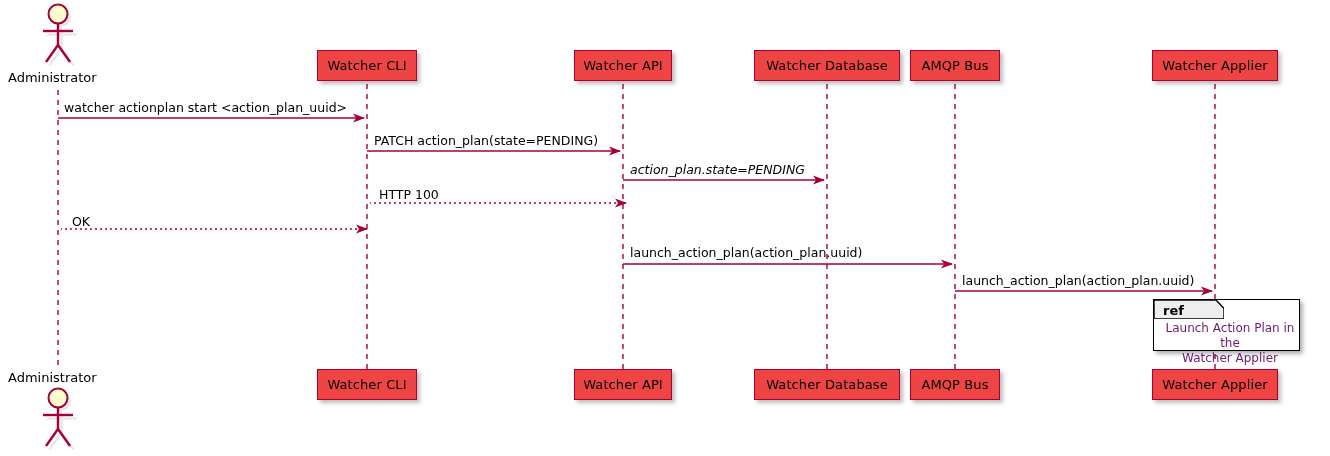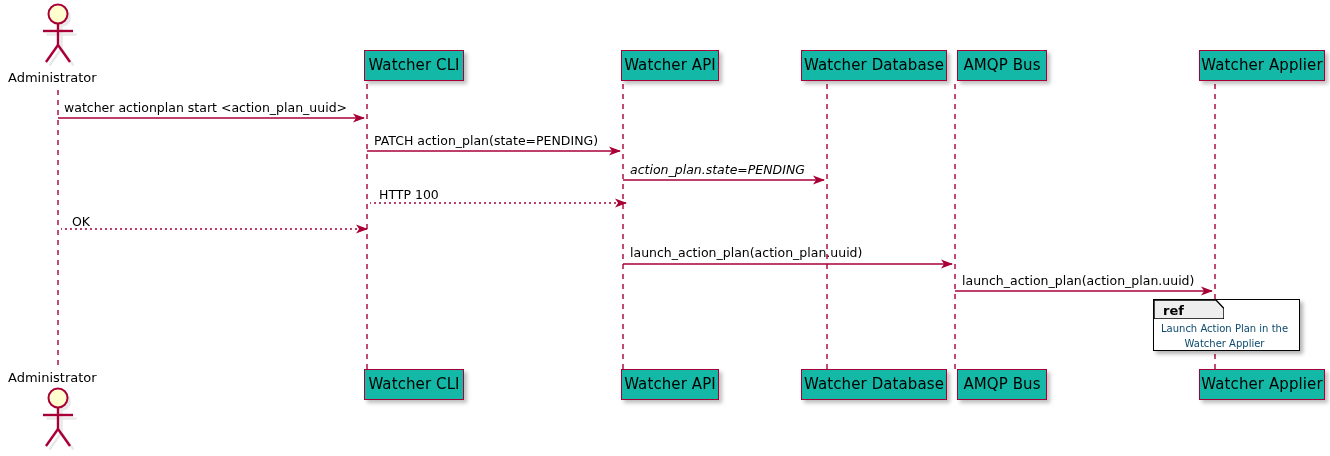--- a/index.html
+++ b/index.html
@@ -20,32 +20,31 @@
   }
   #diagram svg {
     position: absolute;
     top: 0;
     left: 0;
   }
   
   .pbox {
     position: absolute;
     box-sizing: border-box;
-    background: #14b8a6;
+    background: #ef4444;
     border: 1.5px solid #A80036;
     color: #000000;
-    font-size: 15px;
+    font-size: 13px;
     line-height: 1;
     display: flex;
     align-items: center;
     justify-content: center;
     white-space: nowrap;
     box-shadow: 3px 3px 4px rgba(0,0,0,0.26);
     letter-spacing: 0.1px;
-    margin-left: 47px;
   }
   
   .actor-label {
     position: absolute;
     font-size: 13px;
     color: #000000;
     white-space: nowrap;
   }
   
   .msg {
@@ -77,22 +76,22 @@
     top: 3px;
     font-size: 13px;
     font-weight: bold;
     color: #000000;
     font-family: "DejaVu Sans", sans-serif;
   }
   .ref-text {
     position: absolute;
     left: 7px;
     top: 21px;
-    font-size: 10px;
-    color: #0c4a6e;
+    font-size: 12px;
+    color: #701a75;
     line-height: 15px;
     white-space: pre-line;
   }
 </style>
 </head>
 <body>
 
 <div id="diagram">
 
   <svg width="1330" height="456">

